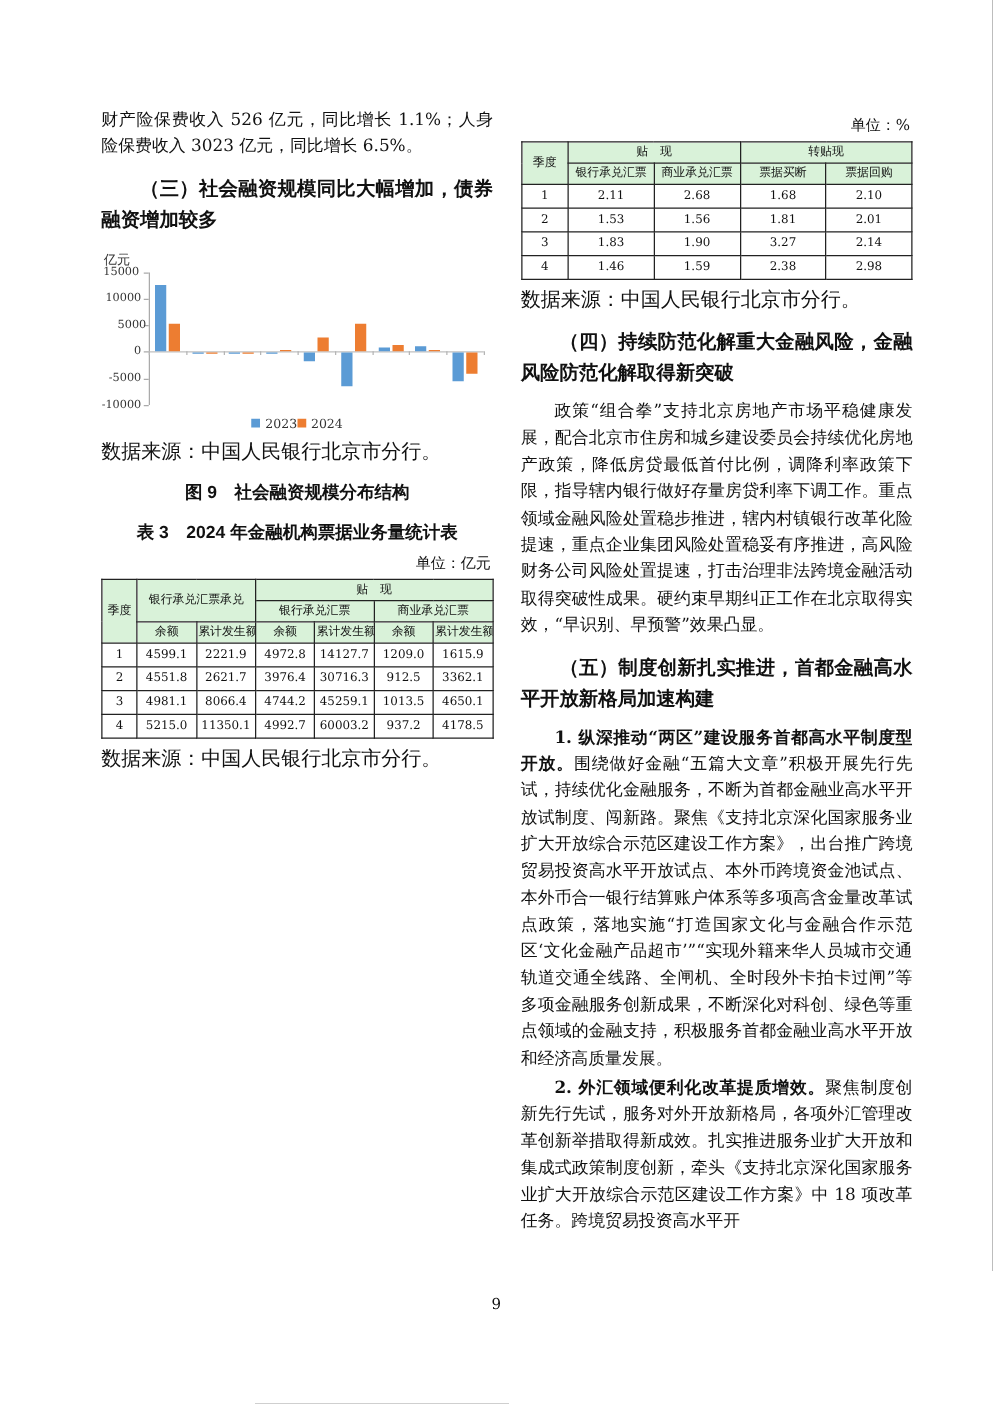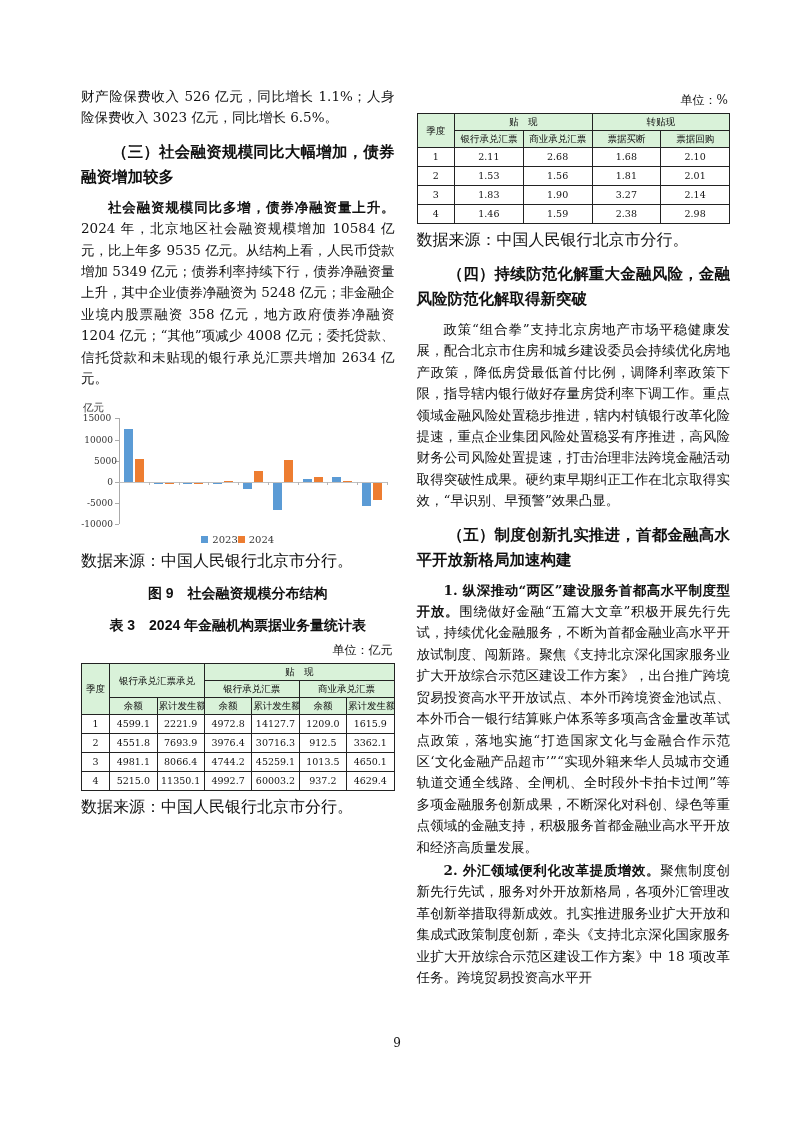--- a/index.html
+++ b/index.html
@@ -65,21 +65,20 @@
 </head>
 <body>
 
 <div class="page">
 
   <div class="col">
     <p class="body noindent">财产险保费收入 526 亿元，同比增长 1.1%；人身险保费收入 3023 亿元，同比增长 6.5%。</p>
 
     <h2 class="sec">（三）社会融资规模同比大幅增加，债券融资增加较多</h2>
 
-    <p class="body"><b>社会融资规模同比多增，债券净融资量上升。</b><span>2024 年，北京地区社会融资规模增加 10584 亿元，比上年多 9535 亿元。从结构上看，人民币贷款增加 5349 亿元；债券利率持续下行，债券净融资量上升，其中企业债券净融资为 5248 亿元；非金融企业境内股票融资 358 亿元，地方政府债券净融资 1204 亿元；“其他”项减少 4008 亿元；委托贷款、信托贷款和未贴现的银行承兑汇票共增加 2634 亿元。</span></p>
 
     <div class="chart">
       <div class="chart-unit">亿元</div>
       <div class="chart-plot" id="chart-plot">
           <div class="yline" style="left: 38px; top: 0px; height: 106px;"></div>
           <div class="zline" style="left: 38px; width: 268px; top: 63.6px;"></div>
           <div class="ytick" style="left: 34px; top: 0px;"></div>
           <div class="ylab" style="left: 0px; top: 0px; text-align: center;">15000</div>
           <div class="ytick" style="left: 34px; top: 21.2px;"></div>
           <div class="ylab" style="left: 0px; top: 21.2px;">10000</div>
@@ -168,21 +167,21 @@
             <td>4599.1</td>
             <td>2221.9</td>
             <td>4972.8</td>
             <td>14127.7</td>
             <td>1209.0</td>
             <td>1615.9</td>
           </tr>
           <tr>
             <td>2</td>
             <td>4551.8</td>
-            <td>7693.9</td>
+            <td>2621.7</td>
             <td>3976.4</td>
             <td>30716.3</td>
             <td>912.5</td>
             <td>3362.1</td>
           </tr>
           <tr>
             <td>3</td>
             <td>4981.1</td>
             <td>8066.4</td>
             <td>4744.2</td>
@@ -190,21 +189,21 @@
             <td>1013.5</td>
             <td>4650.1</td>
           </tr>
           <tr>
             <td>4</td>
             <td>5215.0</td>
             <td>11350.1</td>
             <td>4992.7</td>
             <td>60003.2</td>
             <td>937.2</td>
-            <td>4629.4</td>
+            <td>4178.5</td>
           </tr>
         </tbody>
     </table>
 
     <p class="source">数据来源：中国人民银行北京市分行。</p>
   </div>
 
   <div class="col">
     <p class="unit">单位：%</p>
 

